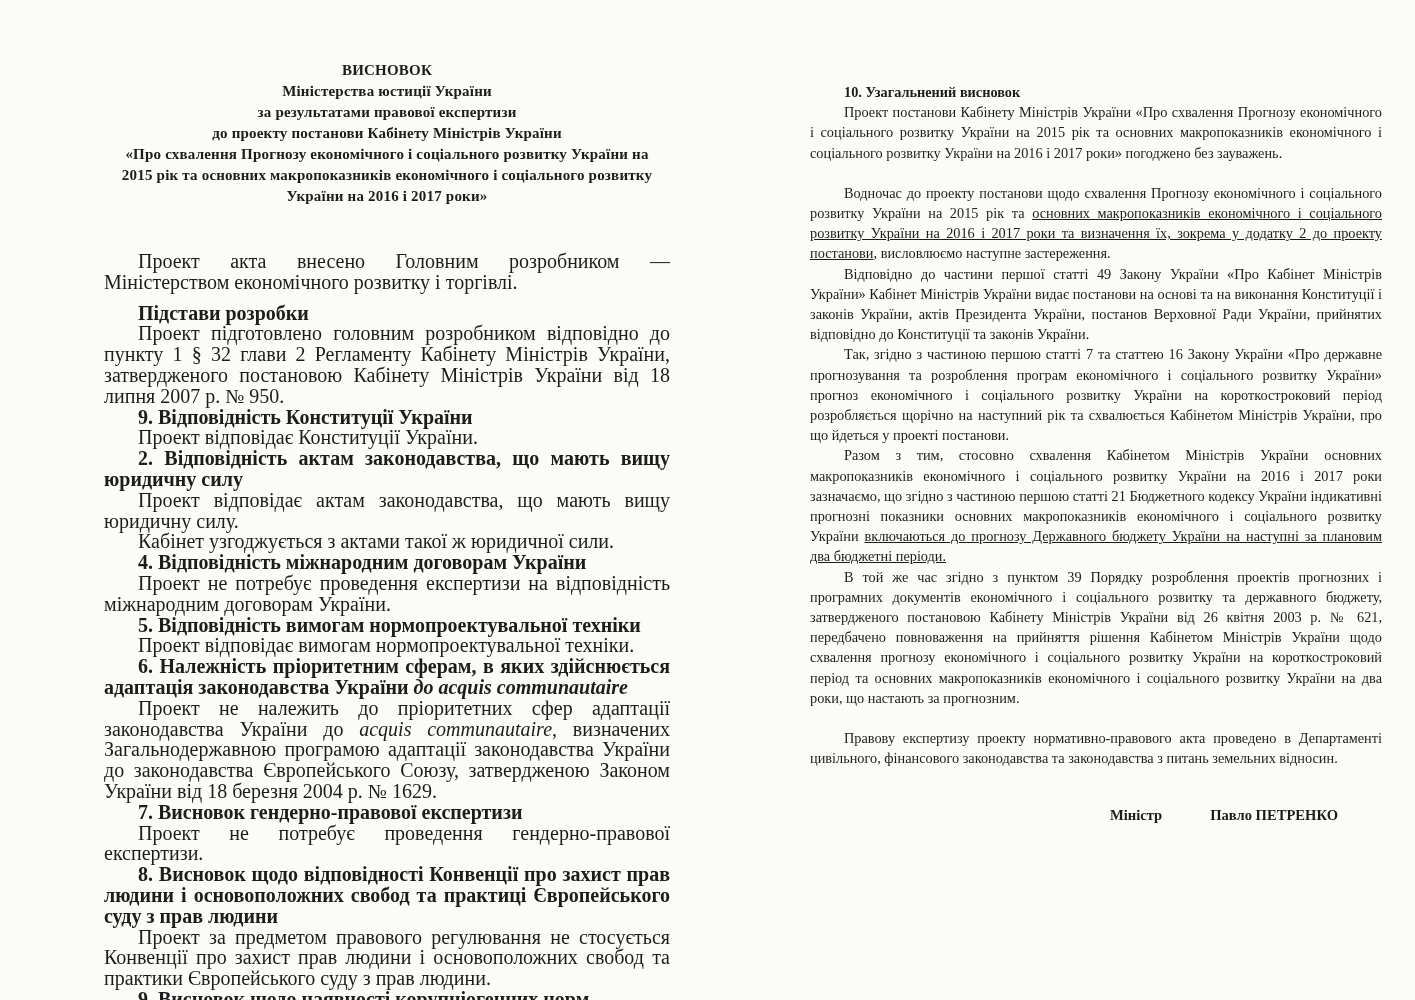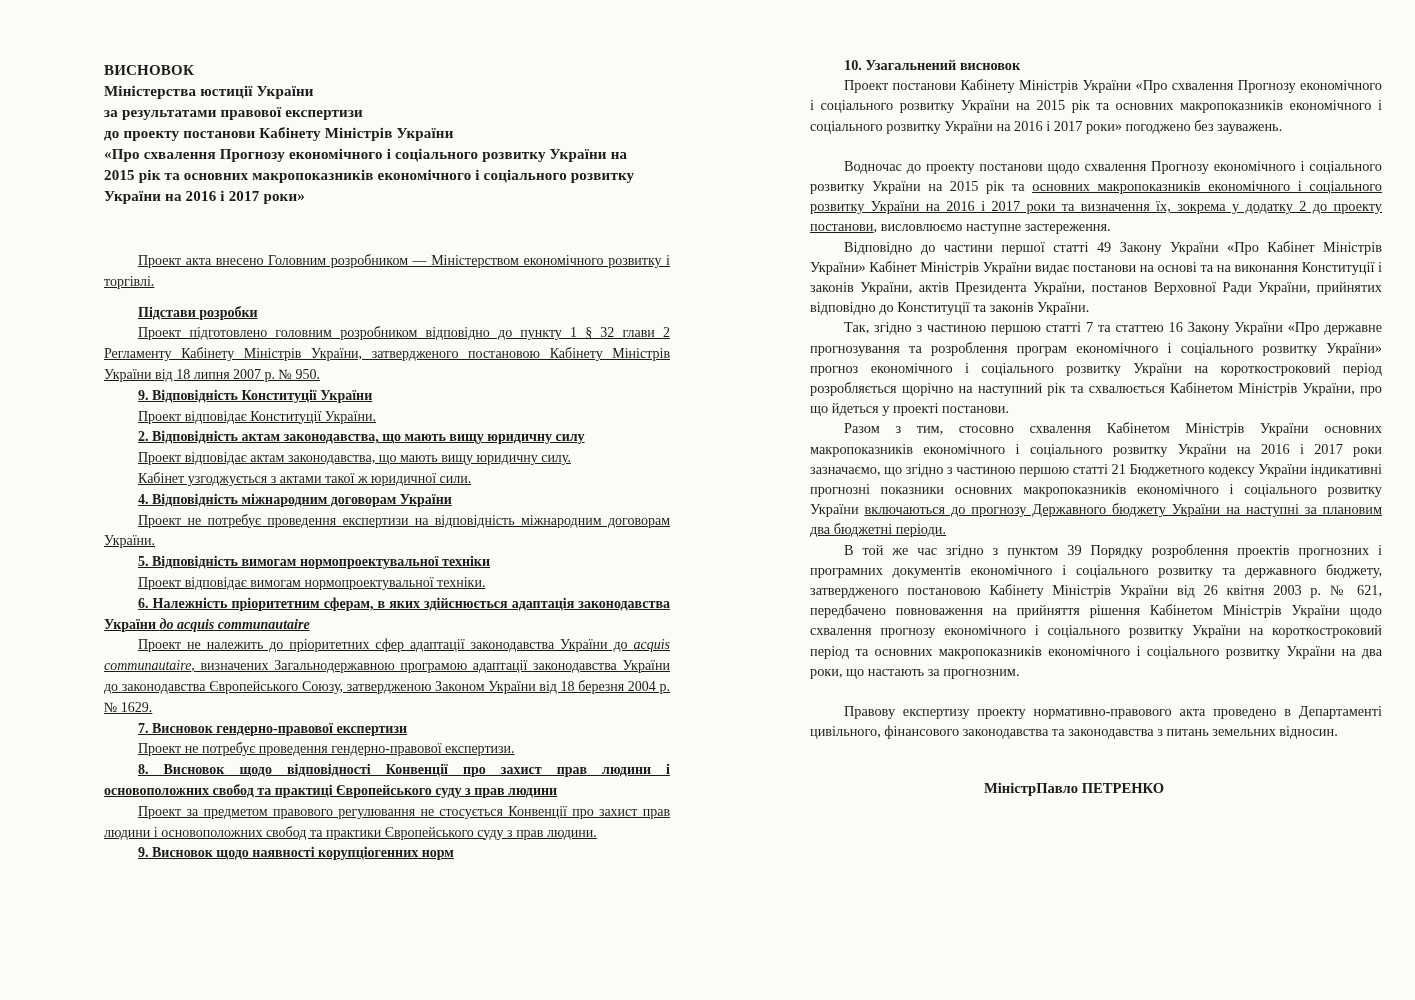--- a/index.html
+++ b/index.html
@@ -15,53 +15,54 @@
   .spread {
     position: relative;
     width: 1415px;
     height: 1000px;
   }
   .page {
     position: absolute;
     top: 0;
   }
   .page.left  { left: 104px; top: 60px; width: 566px; }
-  .page.right { left: 810px; top: 55px; width: 572px; }
+  .page.right { left: 810px; top: 82px; width: 572px; }
 
   .title {
-    text-align: left;
+    text-align: center;
     font-weight: bold;
     font-size: 15px;
     line-height: 21px;
     margin-bottom: 44px;
     letter-spacing: 0.2px;
   }
 
   .block {
     margin: 0;
     text-align: justify;
     text-indent: 34px;
   }
-  .page.left  .block { font-size: 14px; line-height: 20.8px; text-decoration: underline; }
+  .page.left  .block { font-size: 20px; line-height: 20.8px; }
   .page.right .block { font-size: 14.3px; line-height: 20.2px; }
 
   .heading { font-weight: bold; }
   .gap     { margin-top: 20px; }
   .gap-sm  { margin-top: 10px; }
   .i { font-style: italic; }
   .u { text-decoration: underline; }
 
   .sig-row {
     display: flex;
-    justify-content: center;
+    justify-content: flex-end;
     align-items: baseline;
     margin-top: 38px;
     padding-right: 44px;
     font-size: 14.6px;
     font-weight: bold;
+    gap: 48px;
   }
 </style>
 </head>
 <body>
 
 <div class="spread">
 
   <div class="page left">
     <div class="title">
         <div>ВИСНОВОК</div>

